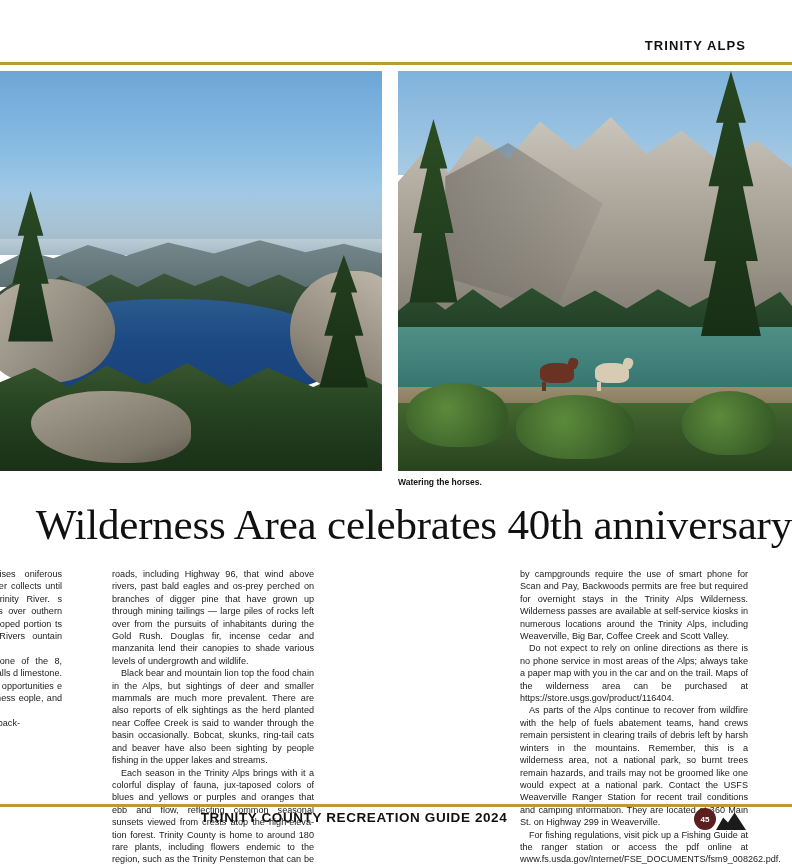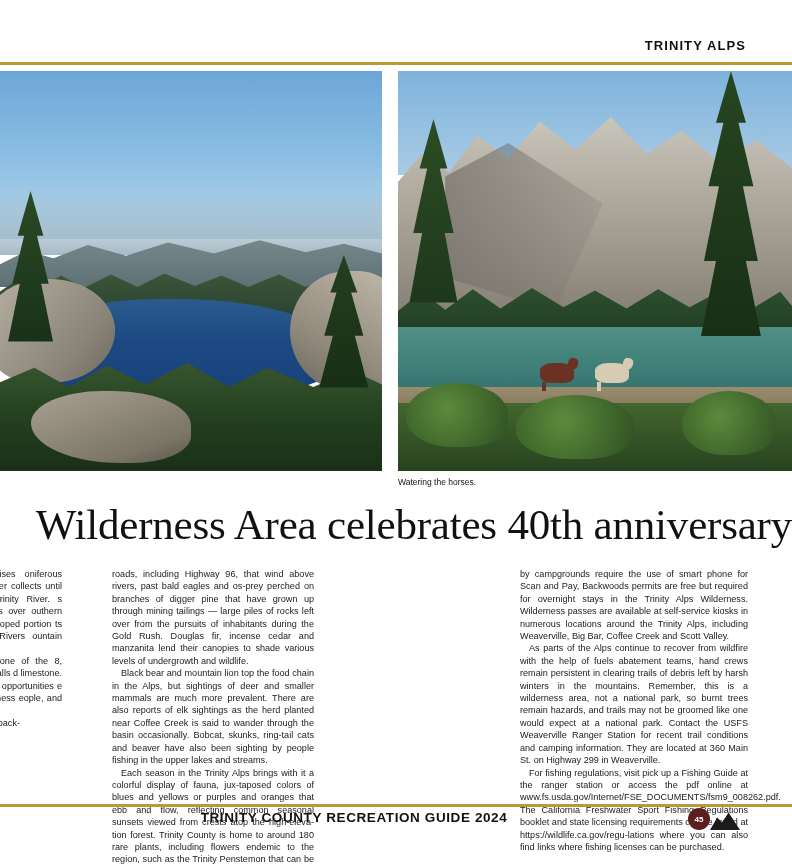--- a/index.html
+++ b/index.html
@@ -199,21 +199,21 @@
     background: inherit;
     border-radius: 40%;
     transform: rotate(18deg);
   }
 
   .photo-caption {
     position: absolute;
     left: 398px;
     top: 477px;
     font-size: 8.5px;
-    font-weight: normal;
+    font-weight: bold;
     color: #111111;
   }
 
   
   .headline {
     position: absolute;
     left: 0;
     top: 500px;
     width: 792px;
     text-align: right;
@@ -271,21 +271,21 @@
     top: 810px;
     width: 708px;
     text-align: center;
     font-size: 13.5px;
     font-weight: bold;
     letter-spacing: 0.6px;
     color: #111111;
   }
   .footer-badge {
     position: absolute;
-    right: 52px;
+    right: 46px;
     top: 806px;
     width: 52px;
     height: 26px;
     margin-left: 41px;
   }
   .badge-circle {
     position: absolute;
     left: 0; top: 2px;
     width: 22px; height: 22px;
     border-radius: 50%;
@@ -361,20 +361,21 @@
 
   <div class="col col-1">
     <p>roads, including Highway 96, that wind above rivers, past bald eagles and os-prey perched on branches of digger pine that have grown up through mining tailings — large piles of rocks left over from the pursuits of inhabitants during the Gold Rush. Douglas fir, incense cedar and manzanita lend their canopies to shade various levels of undergrowth and wildlife.</p>
     <p>Black bear and mountain lion top the food chain in the Alps, but sightings of deer and smaller mammals are much more prevalent. There are also reports of elk sightings as the herd planted near Coffee Creek is said to wander through the basin occasionally. Bobcat, skunks, ring-tail cats and beaver have also been sighting by people fishing in the upper lakes and streams.</p>
     <p>Each season in the Trinity Alps brings with it a colorful display of fauna, jux-taposed colors of blues and yellows or purples and oranges that ebb and flow, reflecting common seasonal sunsets viewed from crests atop the high-eleva-tion forest. Trinity County is home to around 180 rare plants, including flowers endemic to the region, such as the Trinity Penstemon that can be found in the Alps, so care should be taken when traversing meadows.</p>
 
   </div>
 
   <div class="col col-3">
     <p>by campgrounds require the use of smart phone for Scan and Pay, Backwoods permits are free but required for overnight stays in the Trinity Alps Wilderness. Wilderness passes are available at self-service kiosks in numerous locations around the Trinity Alps, including Weaverville, Big Bar, Coffee Creek and Scott Valley.</p>
+    <p>Do not expect to rely on online directions as there is no phone service in most areas of the Alps; always take a paper map with you in the car and on the trail. Maps of the wilderness area can be purchased at https://store.usgs.gov/product/116404.</p>
     <p>As parts of the Alps continue to recover from wildfire with the help of fuels abatement teams, hand crews remain persistent in clearing trails of debris left by harsh winters in the mountains. Remember, this is a wilderness area, not a national park, so burnt trees remain hazards, and trails may not be groomed like one would expect at a national park. Contact the USFS Weaverville Ranger Station for recent trail conditions and camping information. They are located at 360 Main St. on Highway 299 in Weaverville.</p>
     <p>For fishing regulations, visit pick up a Fishing Guide at the ranger station or access the pdf online at www.fs.usda.gov/Internet/FSE_DOCUMENTS/fsm9_008262.pdf. The California Freshwater Sport Fishing Regulations booklet and state licensing requirements can be found at https://wildlife.ca.gov/regu-lations where you can also find links where fishing licenses can be purchased.</p>
   </div>
 </div>
 
 <div class="footer-rule"></div>
 <div class="footer-title">TRINITY COUNTY RECREATION GUIDE 2024</div>
 <div class="footer-badge">
   <div class="badge-circle">45</div>
   <div class="badge-mtn"></div>

